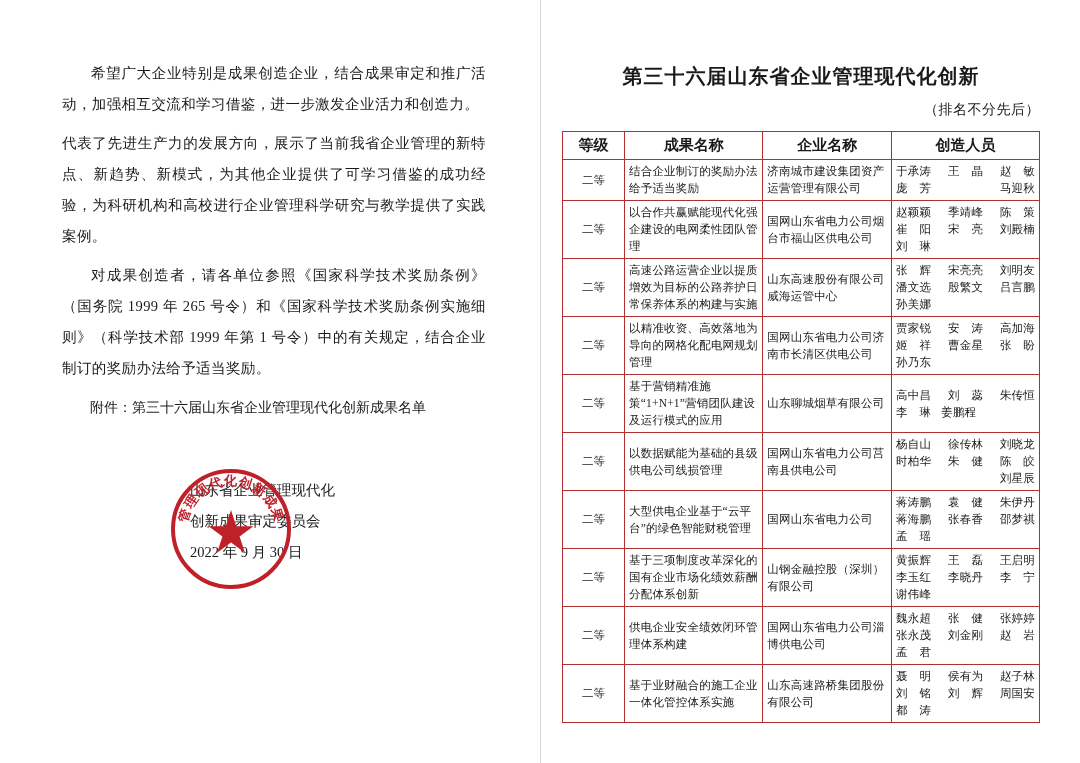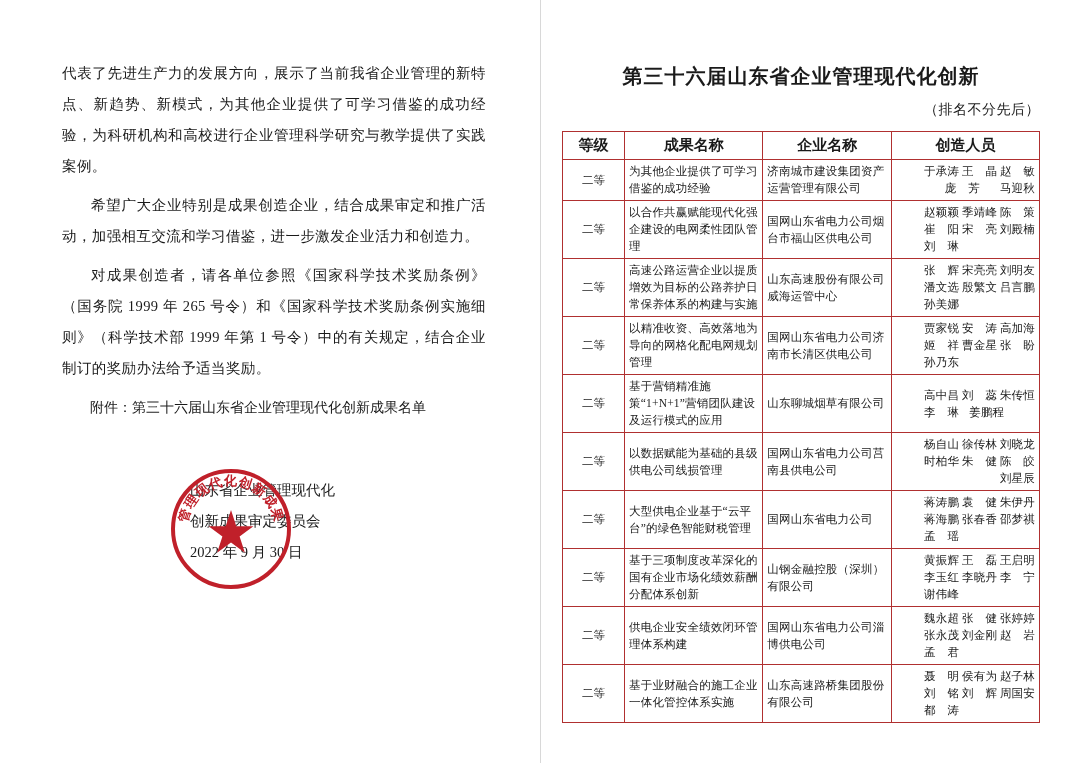--- a/index.html
+++ b/index.html
@@ -127,34 +127,33 @@
     text-align: left;
     letter-spacing: 0.2px;
   }
   td.people {
     text-align: left;
     letter-spacing: 0.2px;
   }
   .people-row {
     display: flex;
     justify-content: space-between;
-    margin-left: 28px;
   }
   .people-row span { white-space: nowrap; }
 </style>
 </head>
 <body>
 
 <div class="page">
 
   <div class="divider"></div>
 
   <div class="left-page">
+    <p class="para indent">希望广大企业特别是成果创造企业，结合成果审定和推广活动，加强相互交流和学习借鉴，进一步激发企业活力和创造力。</p>
     <p class="para">代表了先进生产力的发展方向，展示了当前我省企业管理的新特点、新趋势、新模式，为其他企业提供了可学习借鉴的成功经验，为科研机构和高校进行企业管理科学研究与教学提供了实践案例。</p>
-    <p class="para indent">希望广大企业特别是成果创造企业，结合成果审定和推广活动，加强相互交流和学习借鉴，进一步激发企业活力和创造力。</p>
     <p class="para indent">对成果创造者，请各单位参照《国家科学技术奖励条例》（国务院 1999 年 265 号令）和《国家科学技术奖励条例实施细则》（科学技术部 1999 年第 1 号令）中的有关规定，结合企业制订的奖励办法给予适当奖励。</p>
 
     <div class="attach">附件：第三十六届山东省企业管理现代化创新成果名单</div>
 
     <div class="signature-block">
       <div class="sig-line">山东省企业管理现代化</div>
       <div class="sig-line">创新成果审定委员会</div>
       <div class="sig-line">2022 年 9 月 30 日</div>
     </div>
 
@@ -187,29 +186,29 @@
         <tr>
           <th>等级</th>
           <th>成果名称</th>
           <th>企业名称</th>
           <th>创造人员</th>
         </tr>
       </thead>
       <tbody>
           <tr>
             <td class="level">二等</td>
-            <td class="name">为其他企业提供了可学习借鉴的成功经验</td>
+            <td class="name">结合企业制订的奖励办法给予适当奖励</td>
             <td class="org">济南城市建设集团资产运营管理有限公司</td>
             <td class="people">
               <div class="people-row">
                 <span>于承涛</span>
                 <span>王　晶</span>
                 <span>赵　敏</span>
               </div>
-              <div class="people-row" style="justify-content: flex-end; gap: 20px;">
+              <div class="people-row" style="justify-content: space-between; gap: 20px;">
                 <span>庞　芳</span>
                 <span>马迎秋</span>
               </div>
             </td>
           </tr>
           <tr>
             <td class="level">二等</td>
             <td class="name">以合作共赢赋能现代化强企建设的电网柔性团队管理</td>
             <td class="org">国网山东省电力公司烟台市福山区供电公司</td>
             <td class="people">

